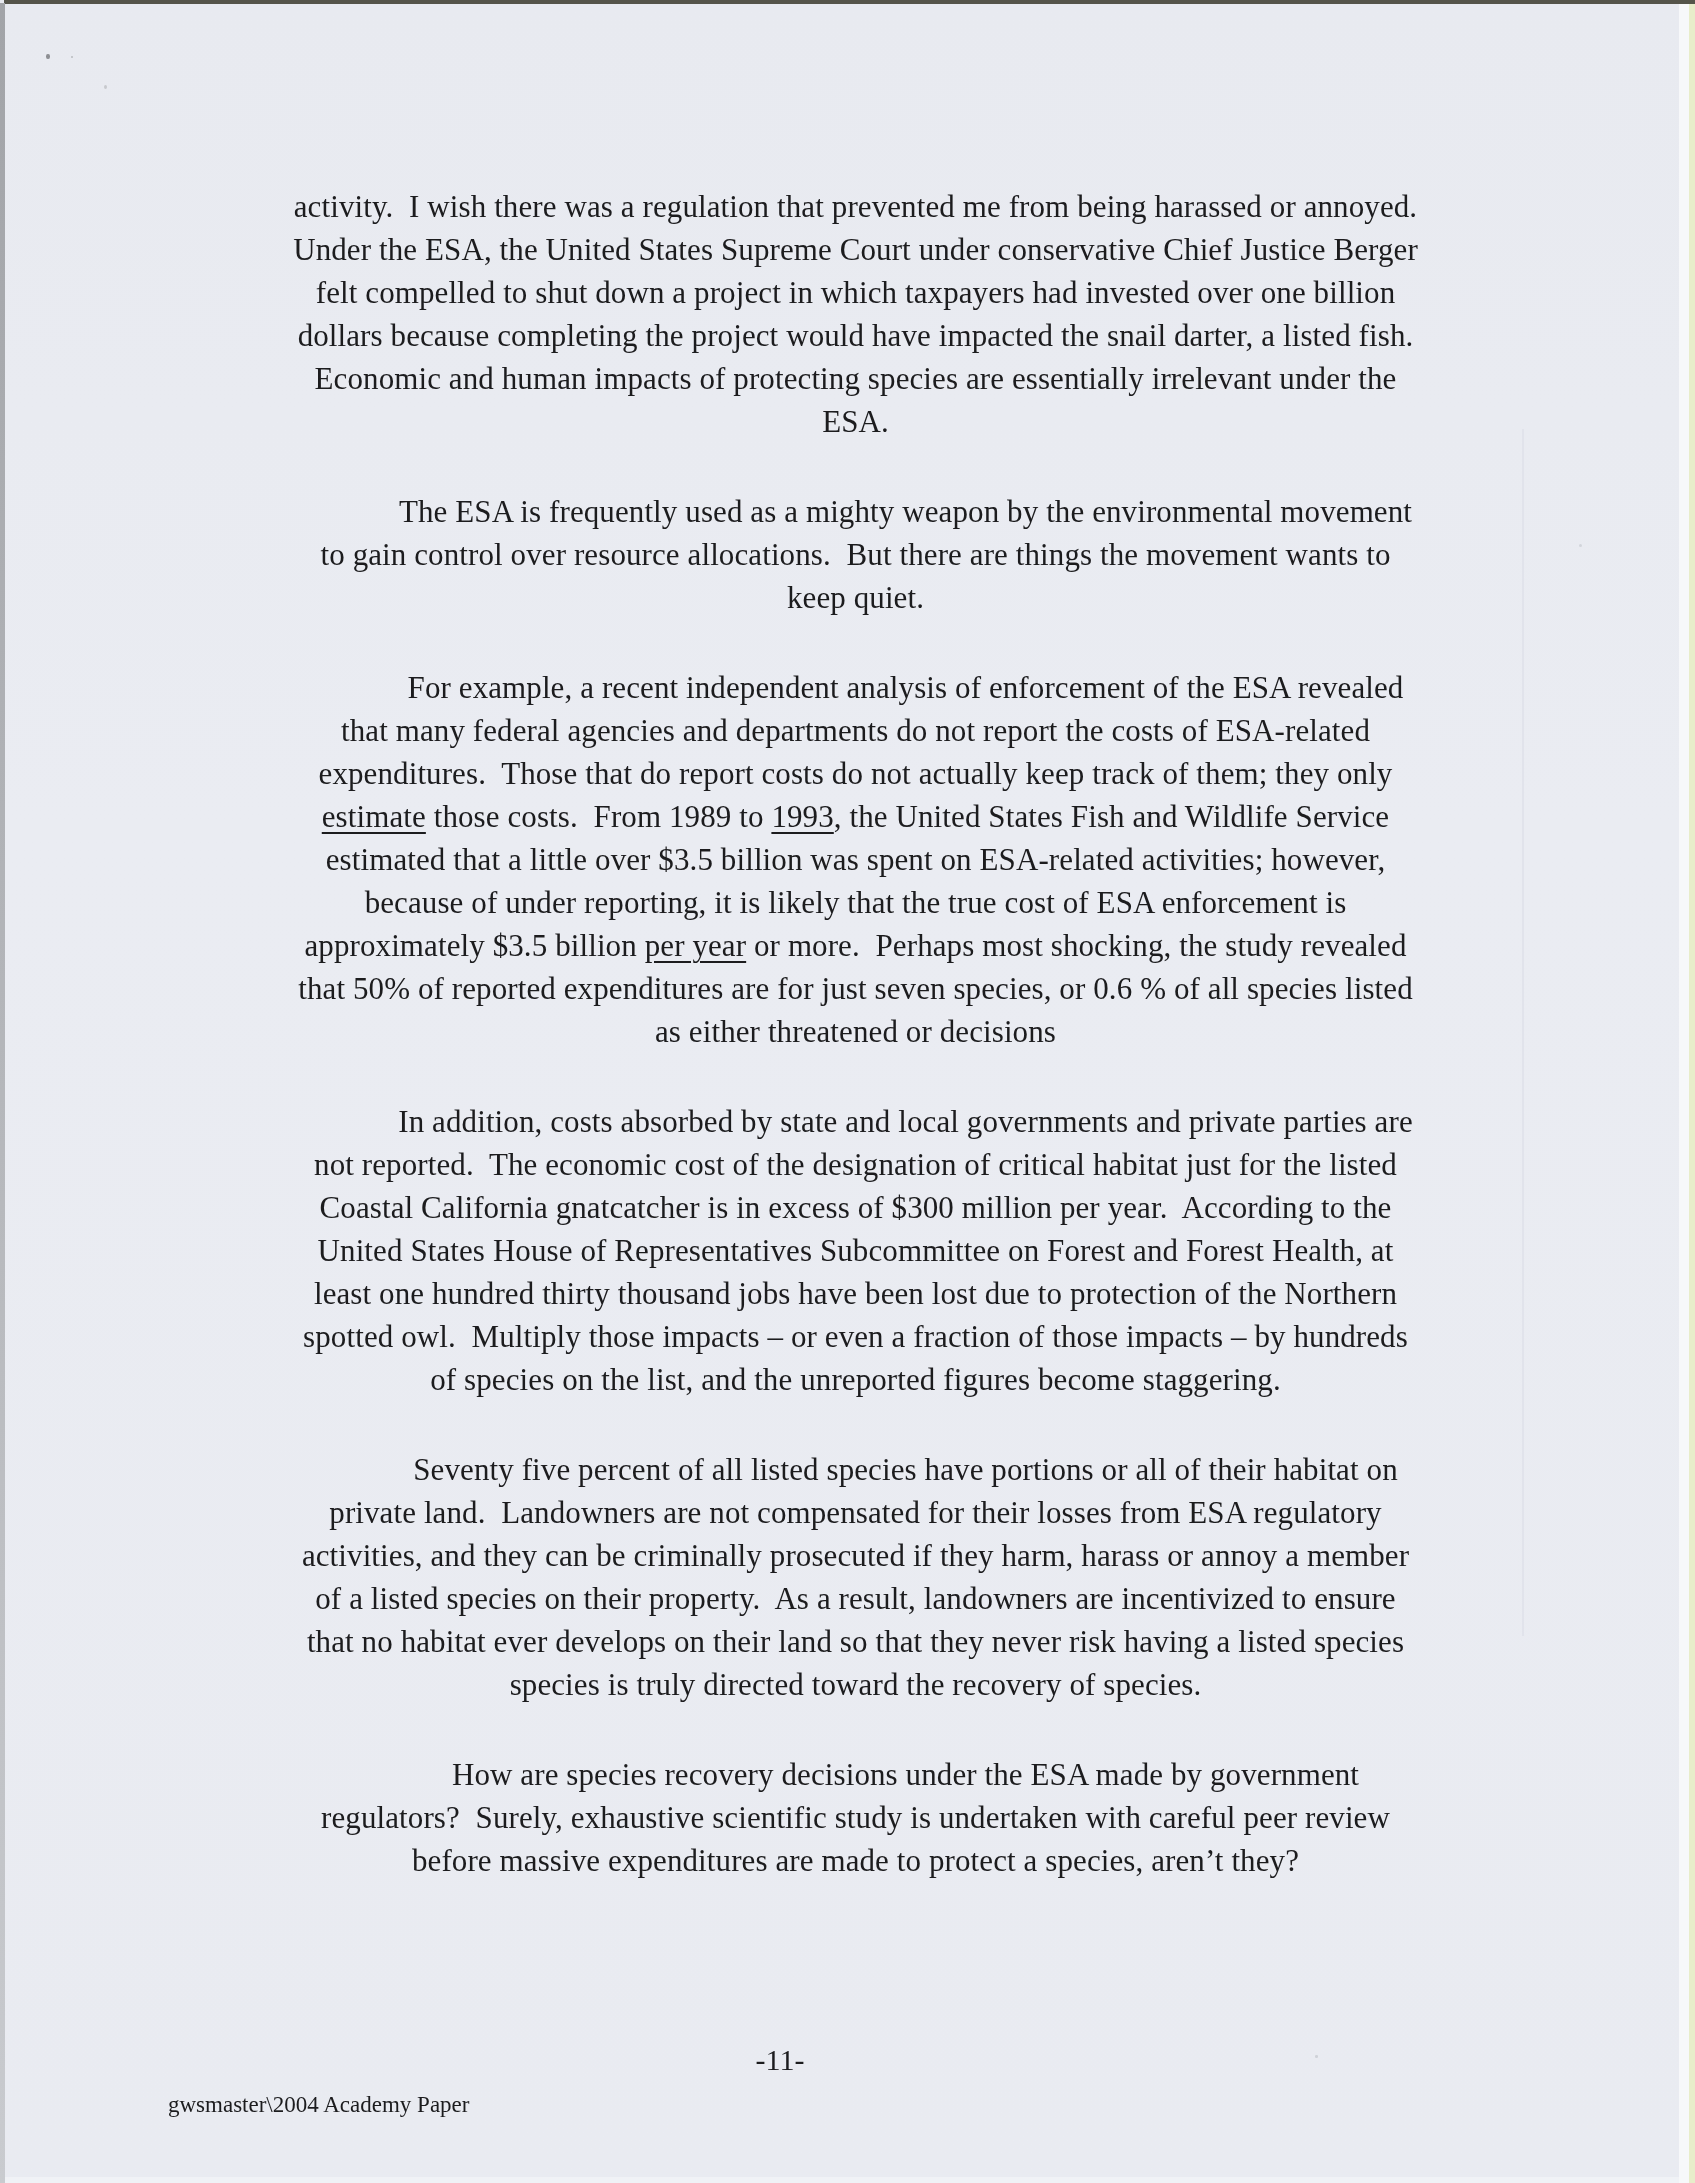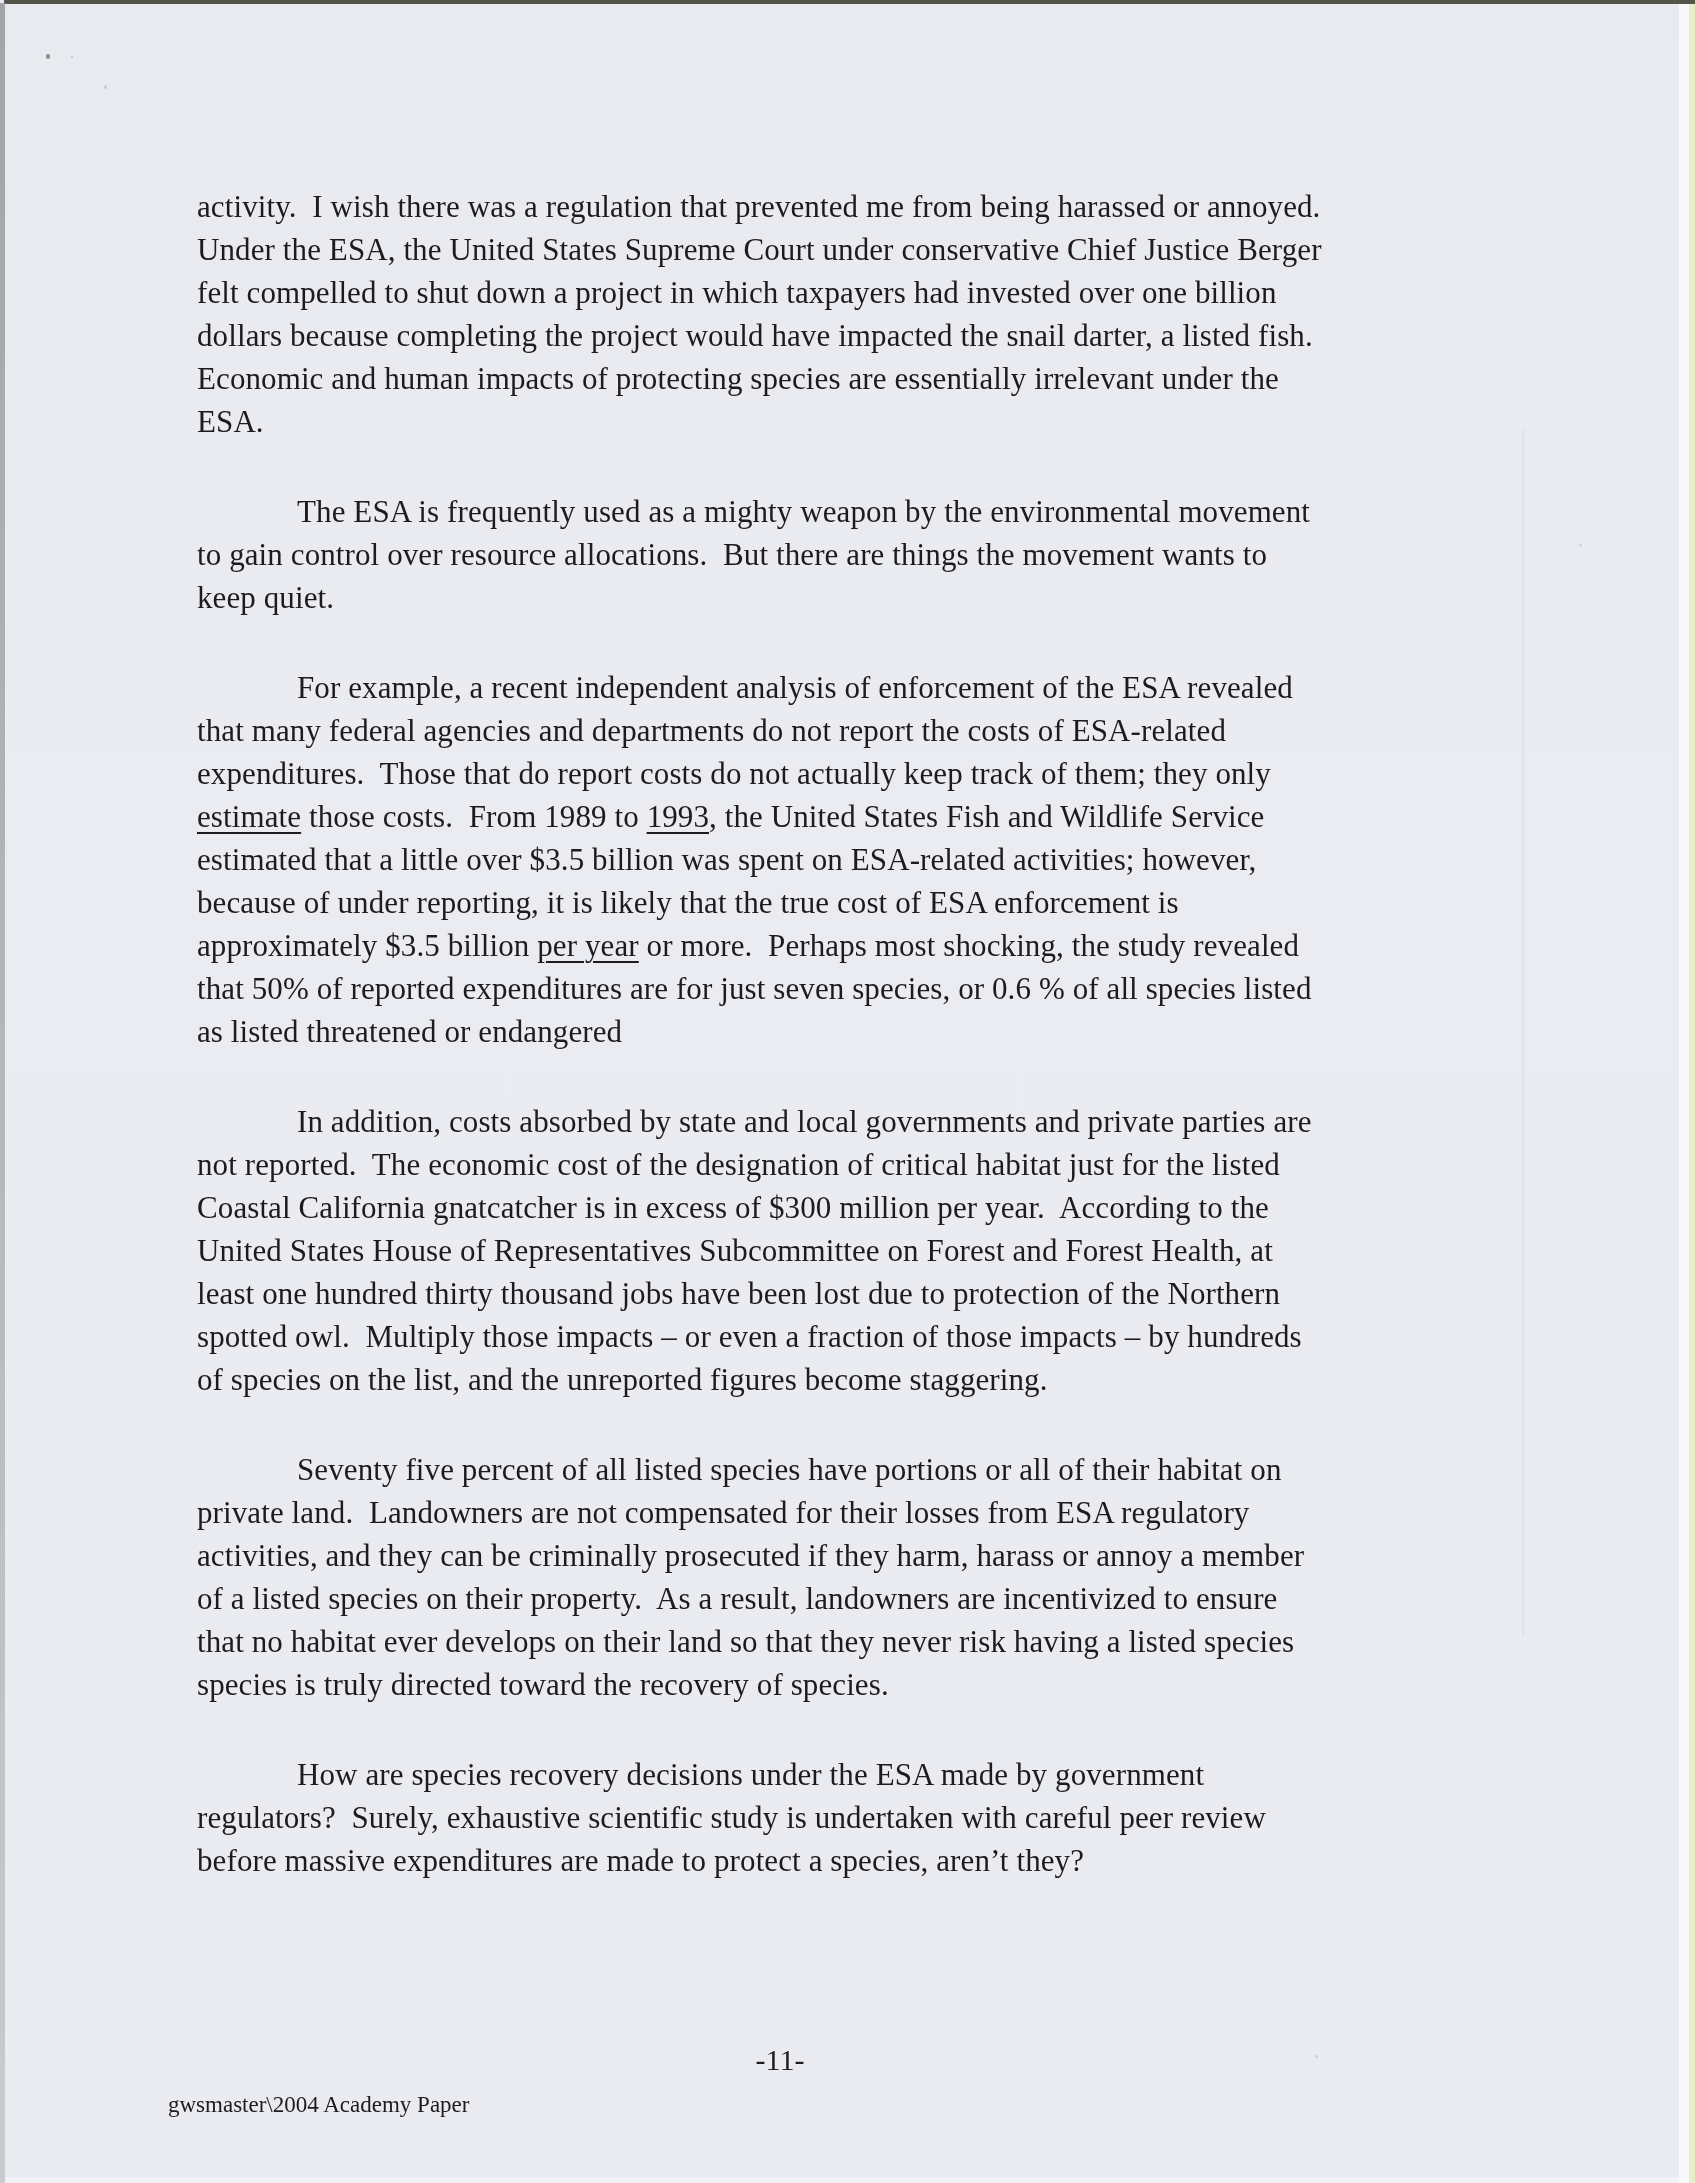--- a/index.html
+++ b/index.html
@@ -58,21 +58,21 @@
     position: absolute;
     left: 197px;
     top: 185px;
     width: 1317px;
     font-size: 31px;
     line-height: 43px;
     letter-spacing: 0.1px;
   }
   .para { margin-bottom: 47px; }
   .para:last-child { margin-bottom: 16px; }
-  .line { white-space: pre; }
+  .line { white-space: pre; text-align: center; }
   .line.first { text-indent: 100px; }
   .u {
     text-decoration: underline;
     text-decoration-thickness: 2px;
     text-underline-offset: 5px;
   }
   .page-number {
     position: absolute;
     left: 0; top: 2040px; width: 1560px;
     text-align: center;
@@ -118,21 +118,21 @@
       </div>
       <div class="para">
         <div class="line first"><span>For example, a recent independent analysis of enforcement of the ESA revealed</span></div>
         <div class="line"><span>that many federal agencies and departments do not report the costs of ESA-related</span></div>
         <div class="line"><span>expenditures.  Those that do report costs do not actually keep track of them; they only</span></div>
         <div class="line"><span class="u">estimate</span><span> those costs.  From 1989 to </span><span class="u">1993</span><span>, the United States Fish and Wildlife Service</span></div>
         <div class="line"><span>estimated that a little over $3.5 billion was spent on ESA-related activities; however,</span></div>
         <div class="line"><span>because of under reporting, it is likely that the true cost of ESA enforcement is</span></div>
         <div class="line"><span>approximately $3.5 billion </span><span class="u">per year</span><span> or more.  Perhaps most shocking, the study revealed</span></div>
         <div class="line"><span>that 50% of reported expenditures are for just seven species, or 0.6 % of all species listed</span></div>
-        <div class="line"><span>as listed threatened or endangered</span></div>
+        <div class="line"><span>as either threatened or decisions</span></div>
       </div>
       <div class="para">
         <div class="line first"><span>In addition, costs absorbed by state and local governments and private parties are</span></div>
         <div class="line"><span>not reported.  The economic cost of the designation of critical habitat just for the listed</span></div>
         <div class="line"><span>Coastal California gnatcatcher is in excess of $300 million per year.  According to the</span></div>
         <div class="line"><span>United States House of Representatives Subcommittee on Forest and Forest Health, at</span></div>
         <div class="line"><span>least one hundred thirty thousand jobs have been lost due to protection of the Northern</span></div>
         <div class="line"><span>spotted owl.  Multiply those impacts – or even a fraction of those impacts – by hundreds</span></div>
         <div class="line"><span>of species on the list, and the unreported figures become staggering.</span></div>
       </div>

